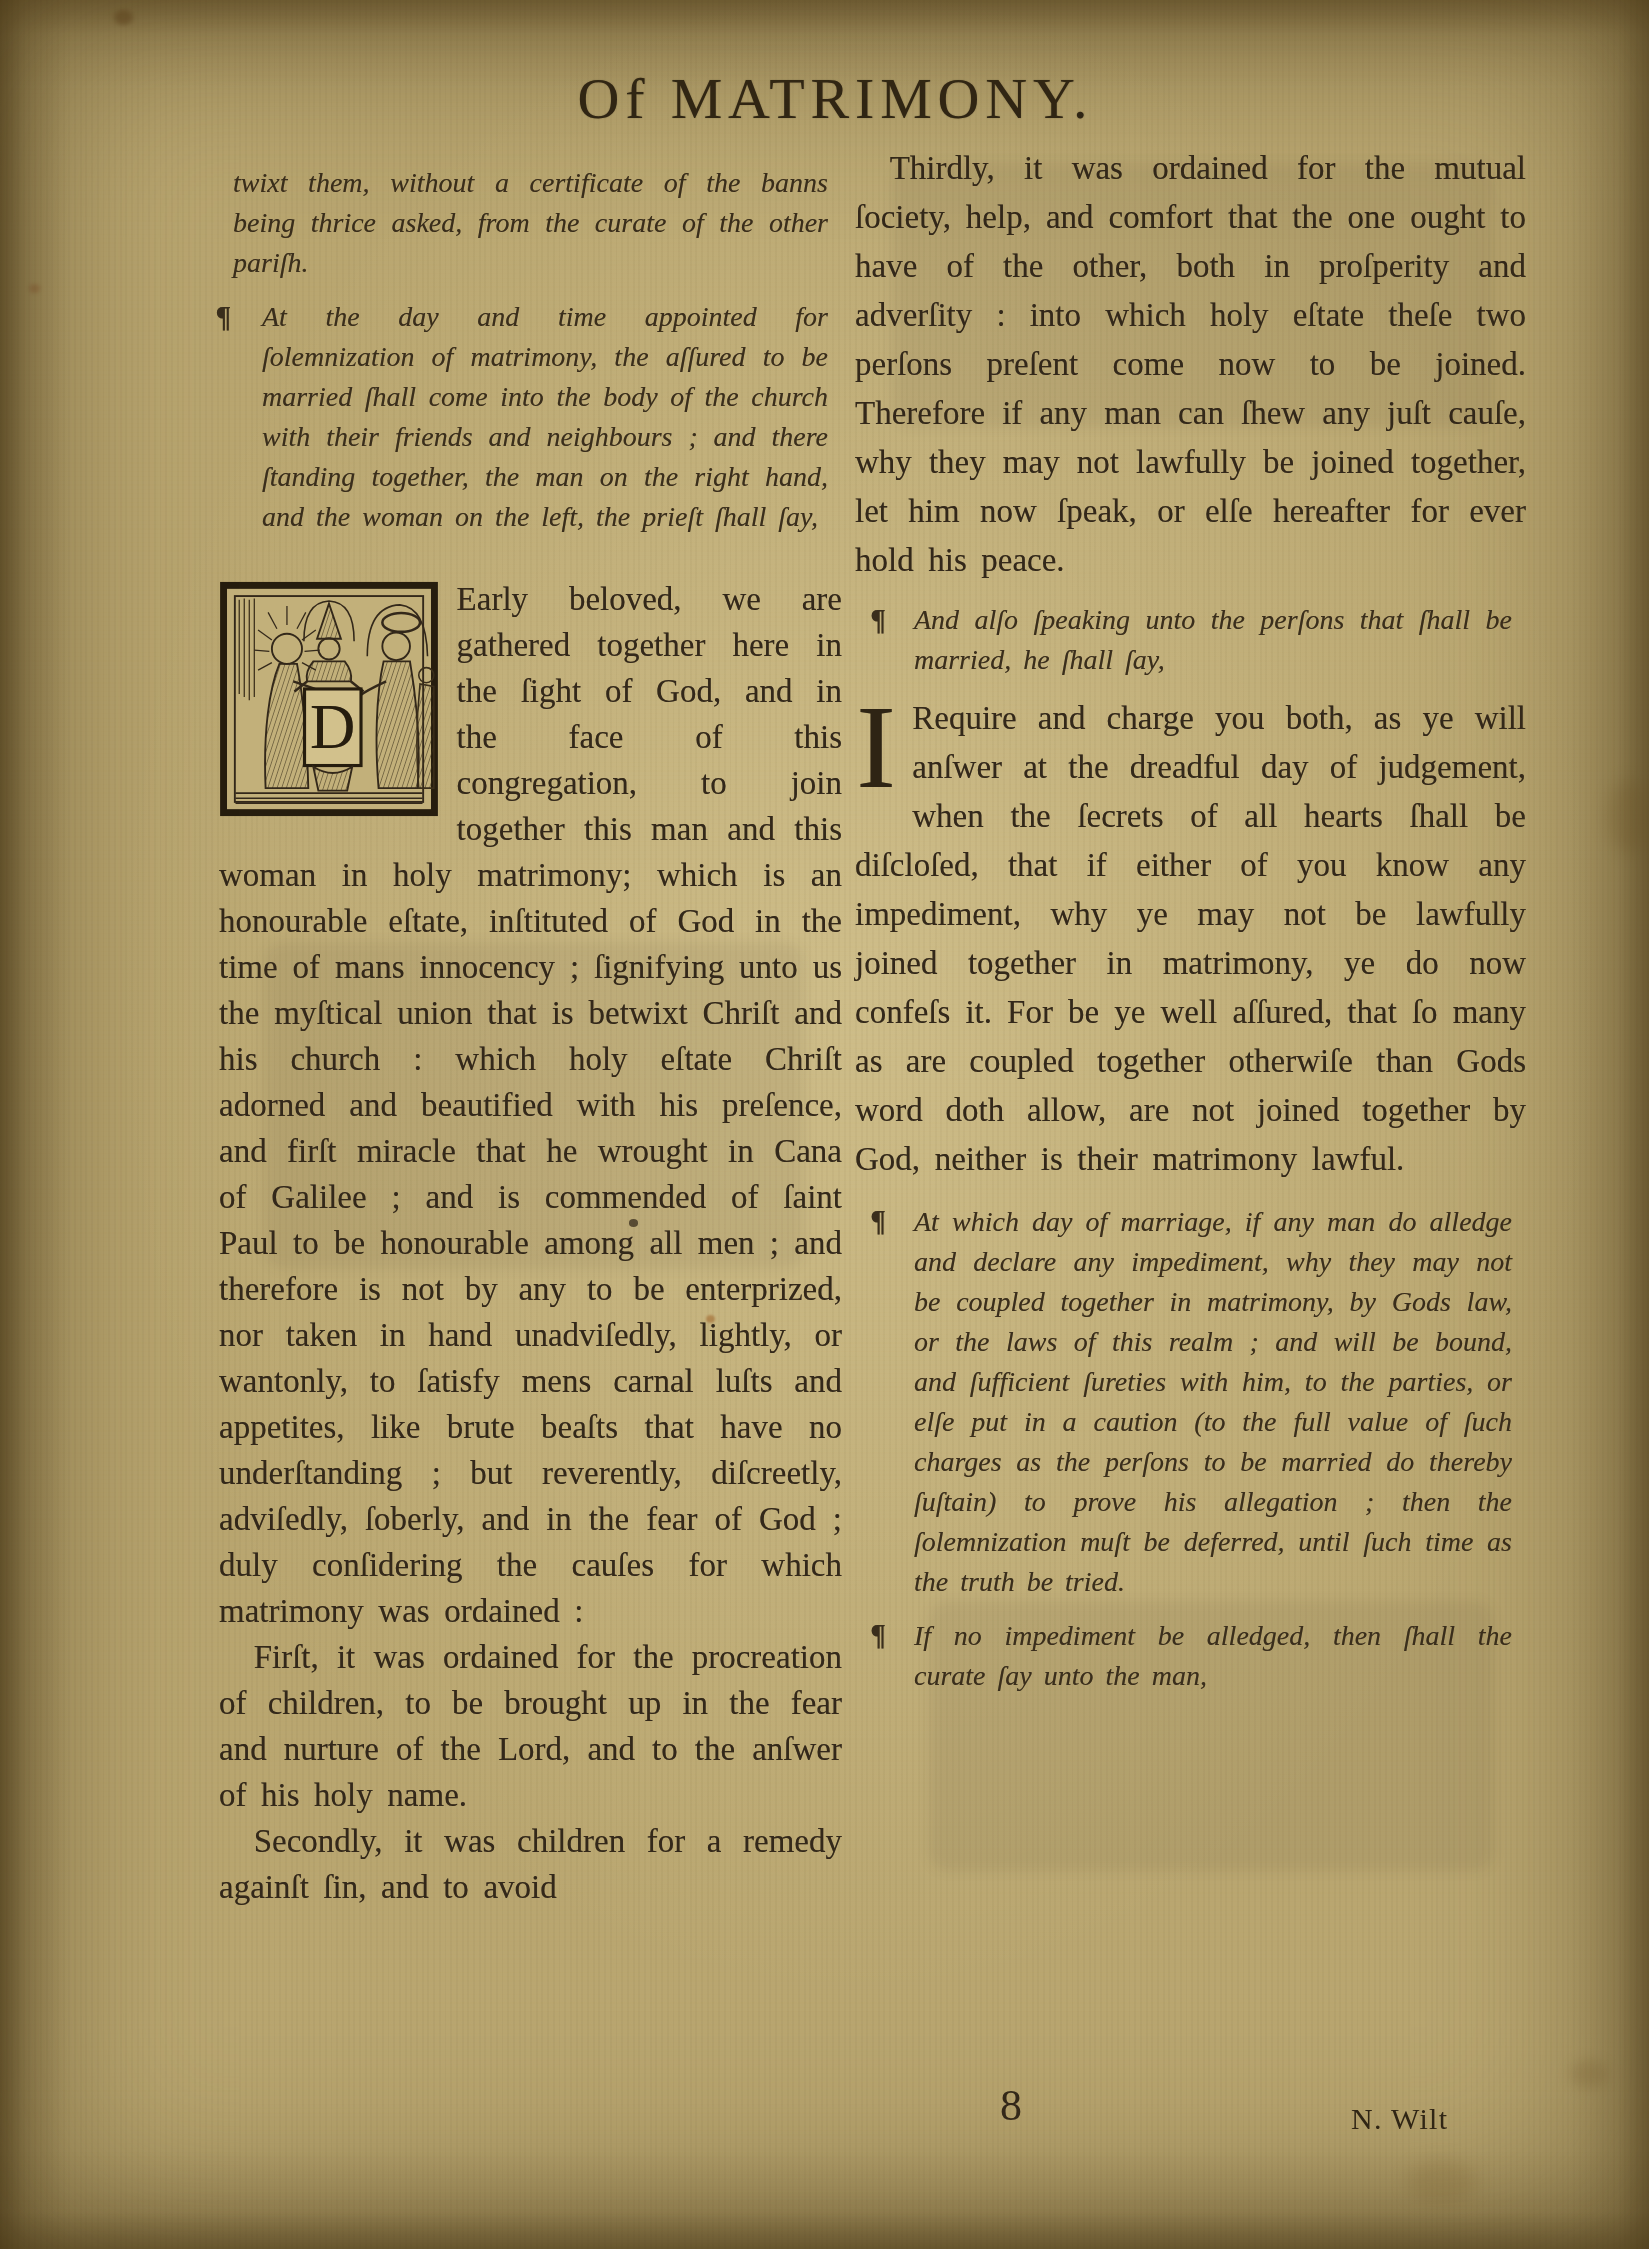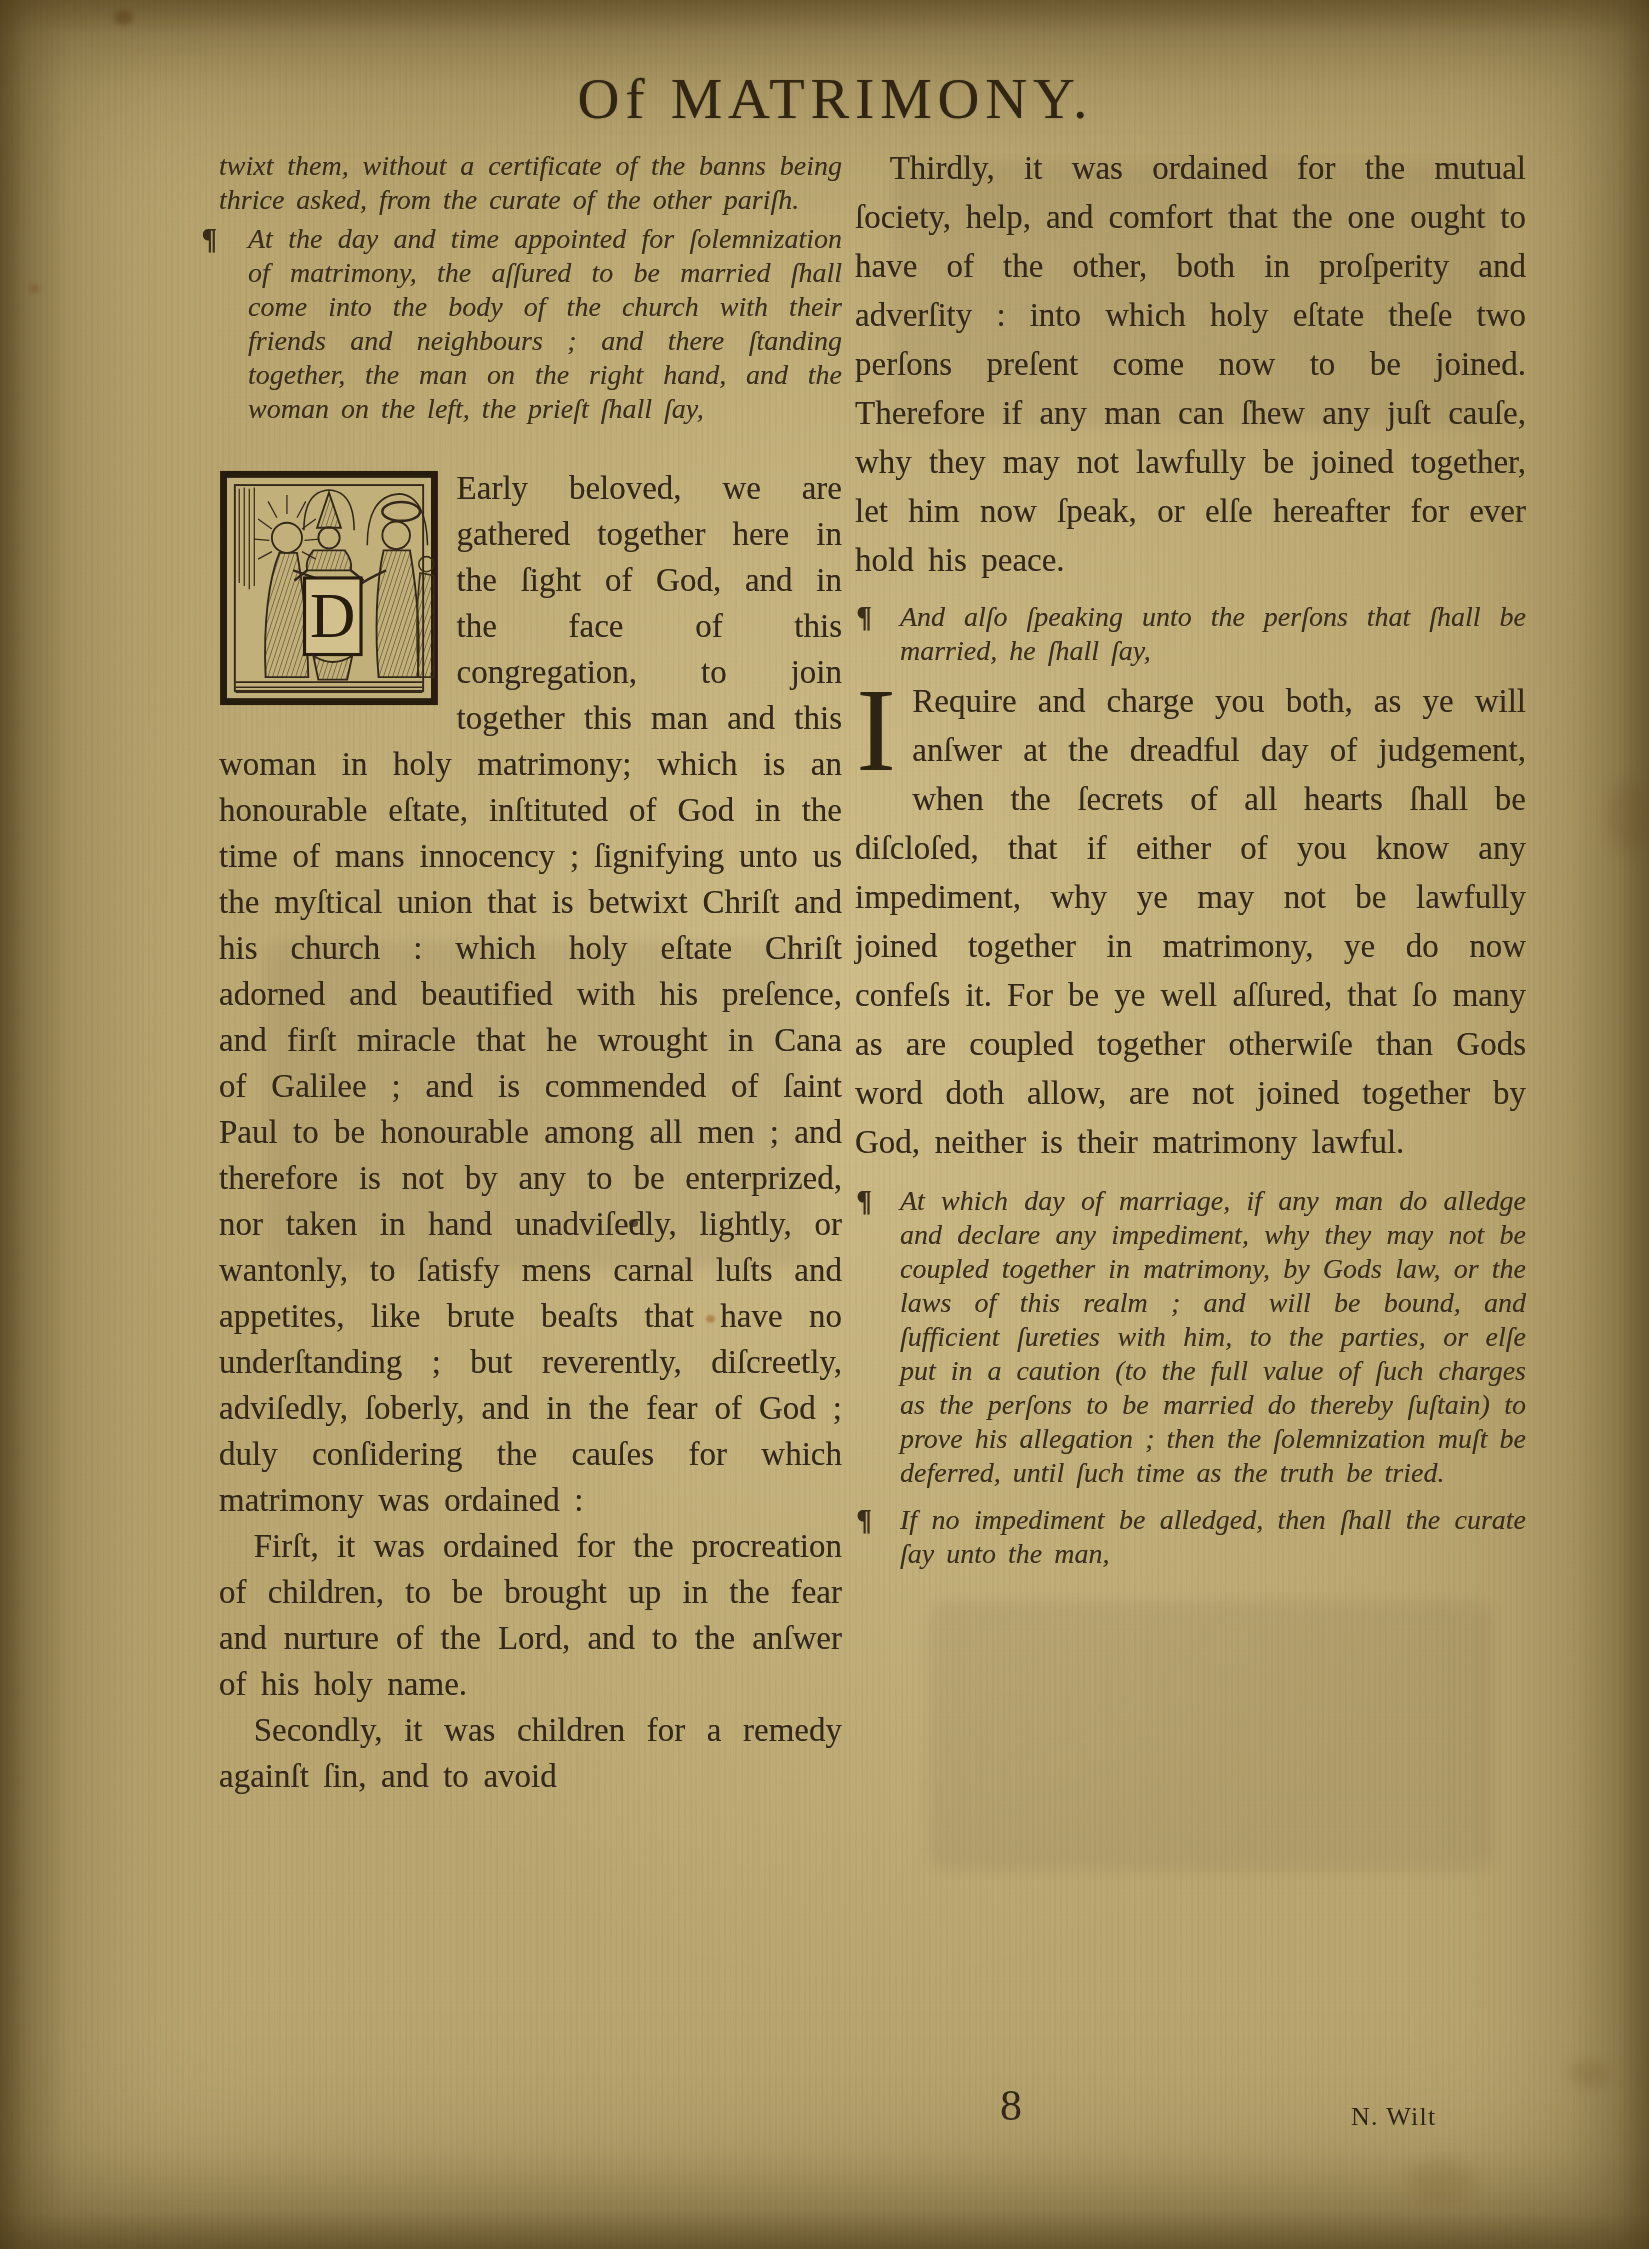--- a/index.html
+++ b/index.html
@@ -40,21 +40,21 @@
   .col { position:absolute; text-align:justify; }
   .col-left  { left:219px;  top:149px; width:623px; }
   .col-right { left:855px; top:144px; width:671px; }
 
   .body-p { margin:0; font-size:33px; word-spacing:6.3px; text-shadow:0 0 0.6px rgba(51,41,26,0.45); }
   .col-left  .body-p { line-height:46px; }
   .col-right .body-p { line-height:49px; }
   .indent { text-indent:1.05em; }
 
   .rubric {
-    position:relative; margin:0; font-style:italic; font-size:28px; line-height:34px;
+    position:relative; margin:14px; font-style:italic; font-size:28px; line-height:40px;
     word-spacing:5px; color:#3a2e1c; text-shadow:0 0 0.6px rgba(58,46,28,0.4);
   }
   .rubric .pilcrow { position:absolute; top:-1.3px; font-style:normal; font-weight:bold; font-size:29px; }
   .rubric.hang-left  { padding-left:29px; }
   .rubric.hang-left  .pilcrow { left:-17.6px; }
   .rubric.hang-right { padding-left:45px; }
   .rubric.hang-right .pilcrow { left:1.3px; }
 
   .exhort { margin-top:39px; }
   .woodcut-wrap { float:left; width:220px; height:236px; margin:5px 17.6px 2.5px 0; }
@@ -63,21 +63,21 @@
   .dropcap-i {
     float:left; font-size:119px; line-height:94px; height:100px;
     padding:6.3px 16.3px 0 1.3px; color:#2e2414;
   }
 
   .rubric-speaking  { margin-top:15px; }
   .rubric-marriage  { margin-top:17.6px; }
   .rubric-noimp     { margin-top:12.6px; }
 
   .page-number { position:absolute; left:1000px; top:2080px; font-size:44px; color:#33281a; }
-  .catchword   { position:absolute; left:1351px; top:2102px; width:188px; font-size:26px; color:#2f2516; letter-spacing:1.3px; }
+  .catchword   { position:absolute; left:1351px; top:2102px; width:188px; font-size:30px; color:#2f2516; letter-spacing:1.3px; }
 </style>
 </head>
 <body>
 
 <div class="page">
 
   <div class="grain"></div>
   <div class="ghost-band" style="left:892px; top:163px; width:603px; height:264px;"></div>
   <div class="ghost-band" style="left:264px; top:942px; width:540px; height:327px;"></div>
   <div class="ghost-band" style="left:929px; top:1601px; width:565px; height:270px;"></div>

